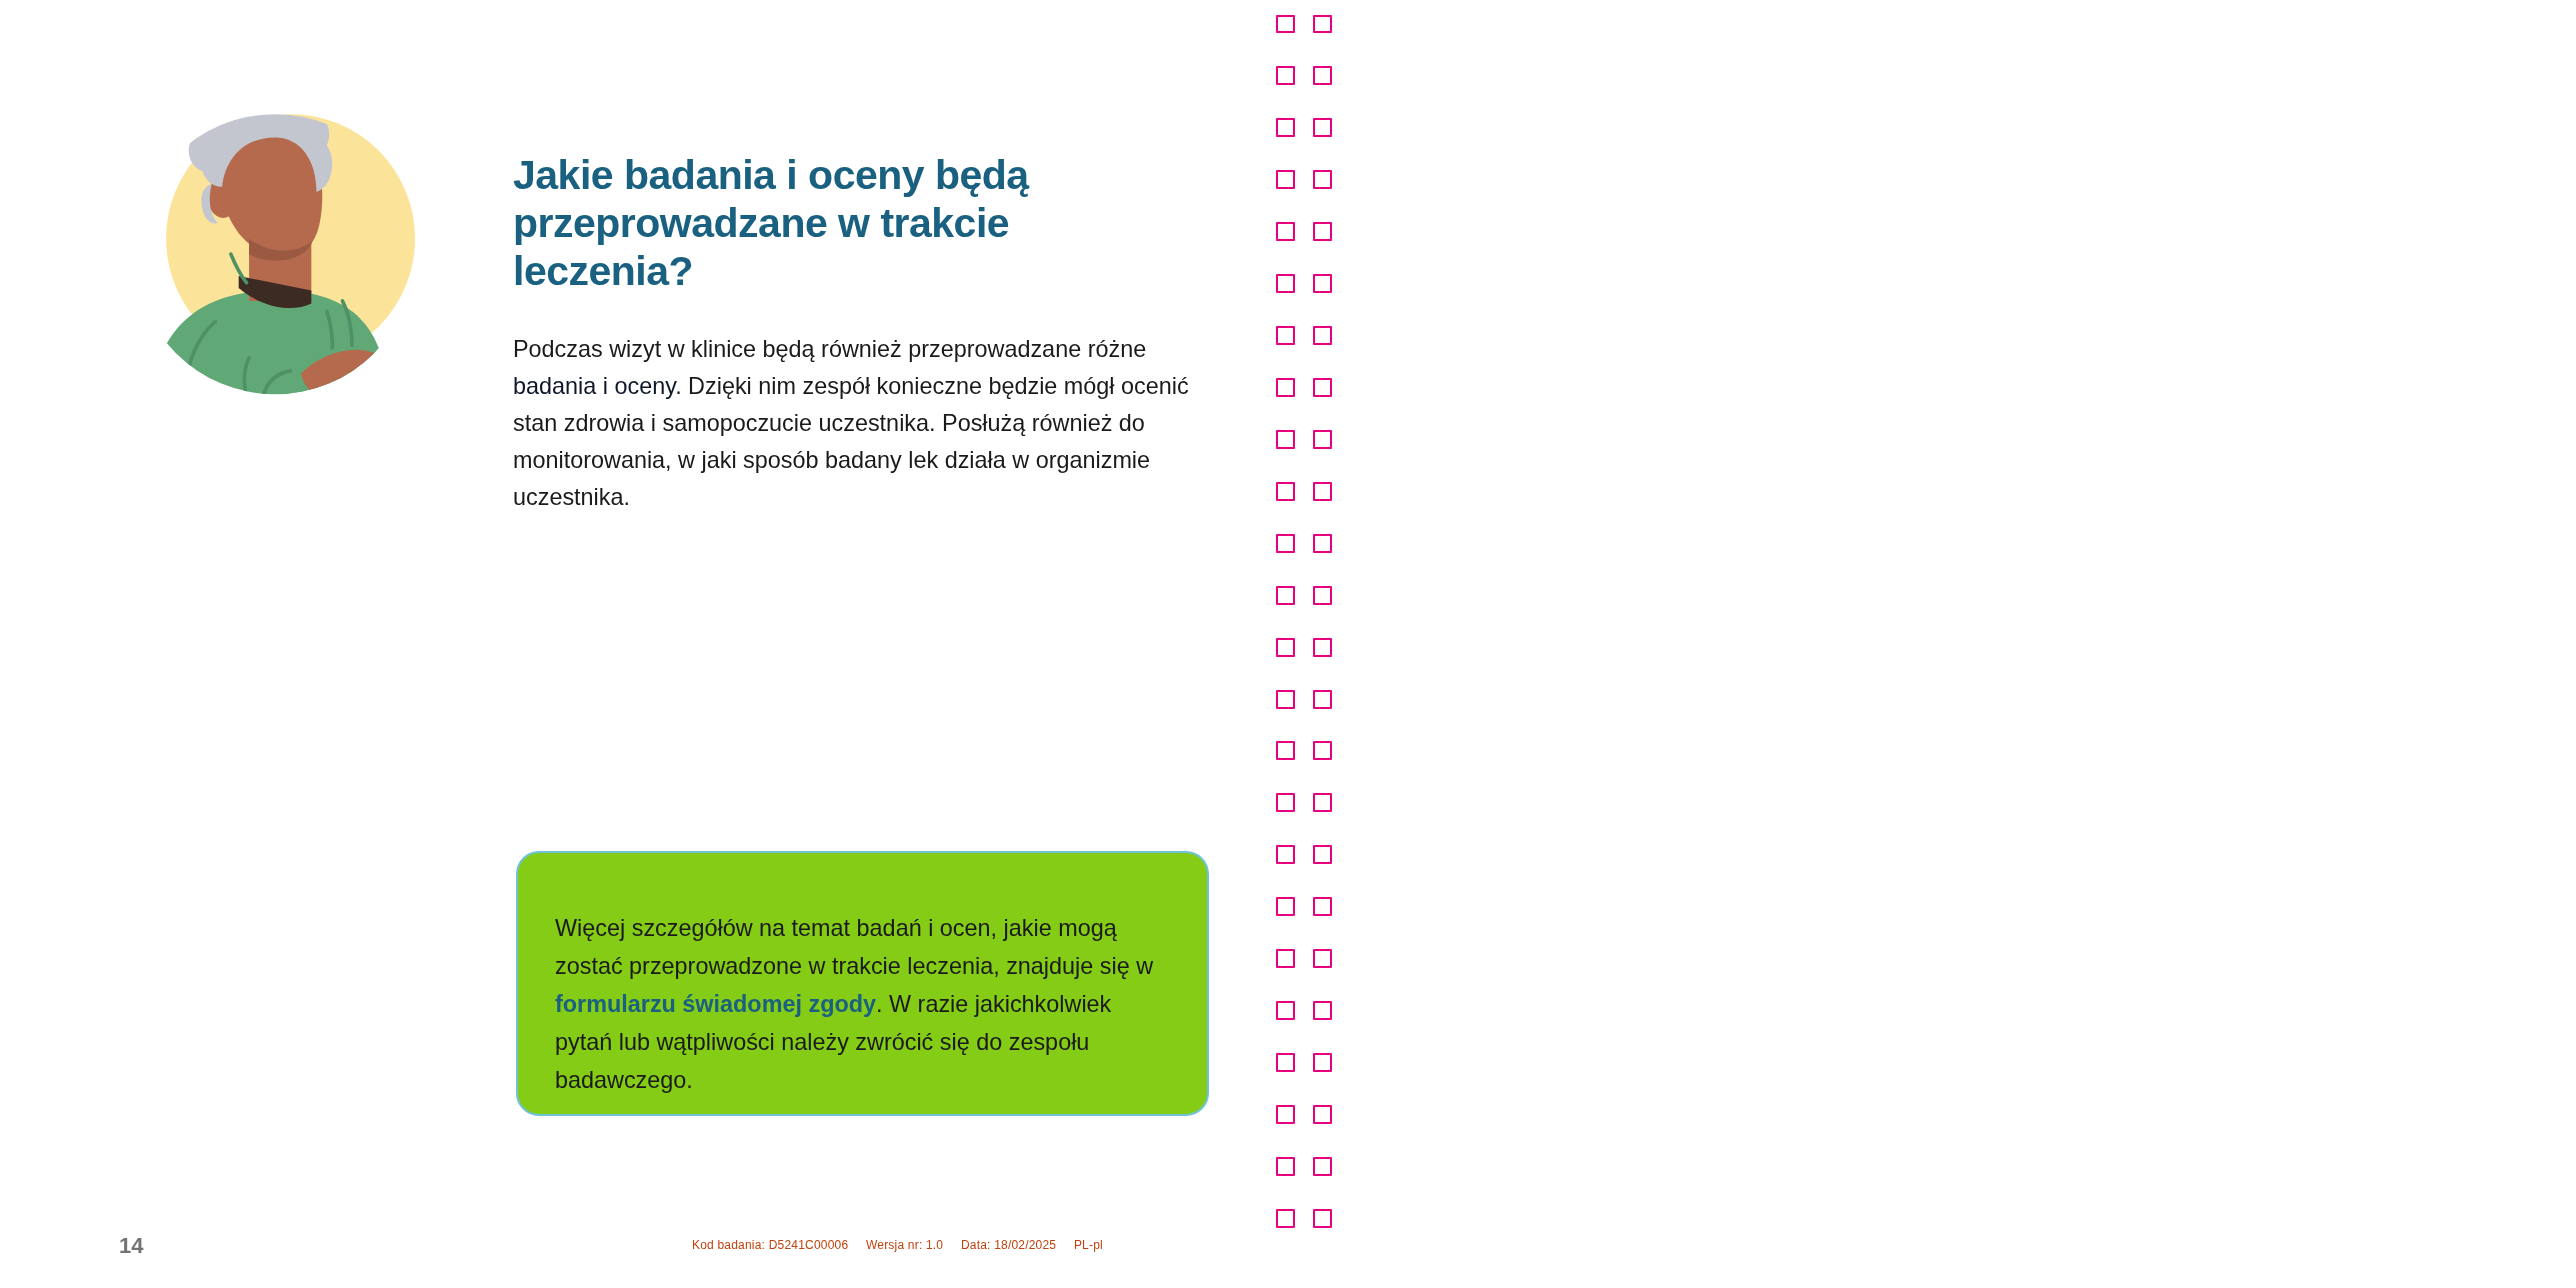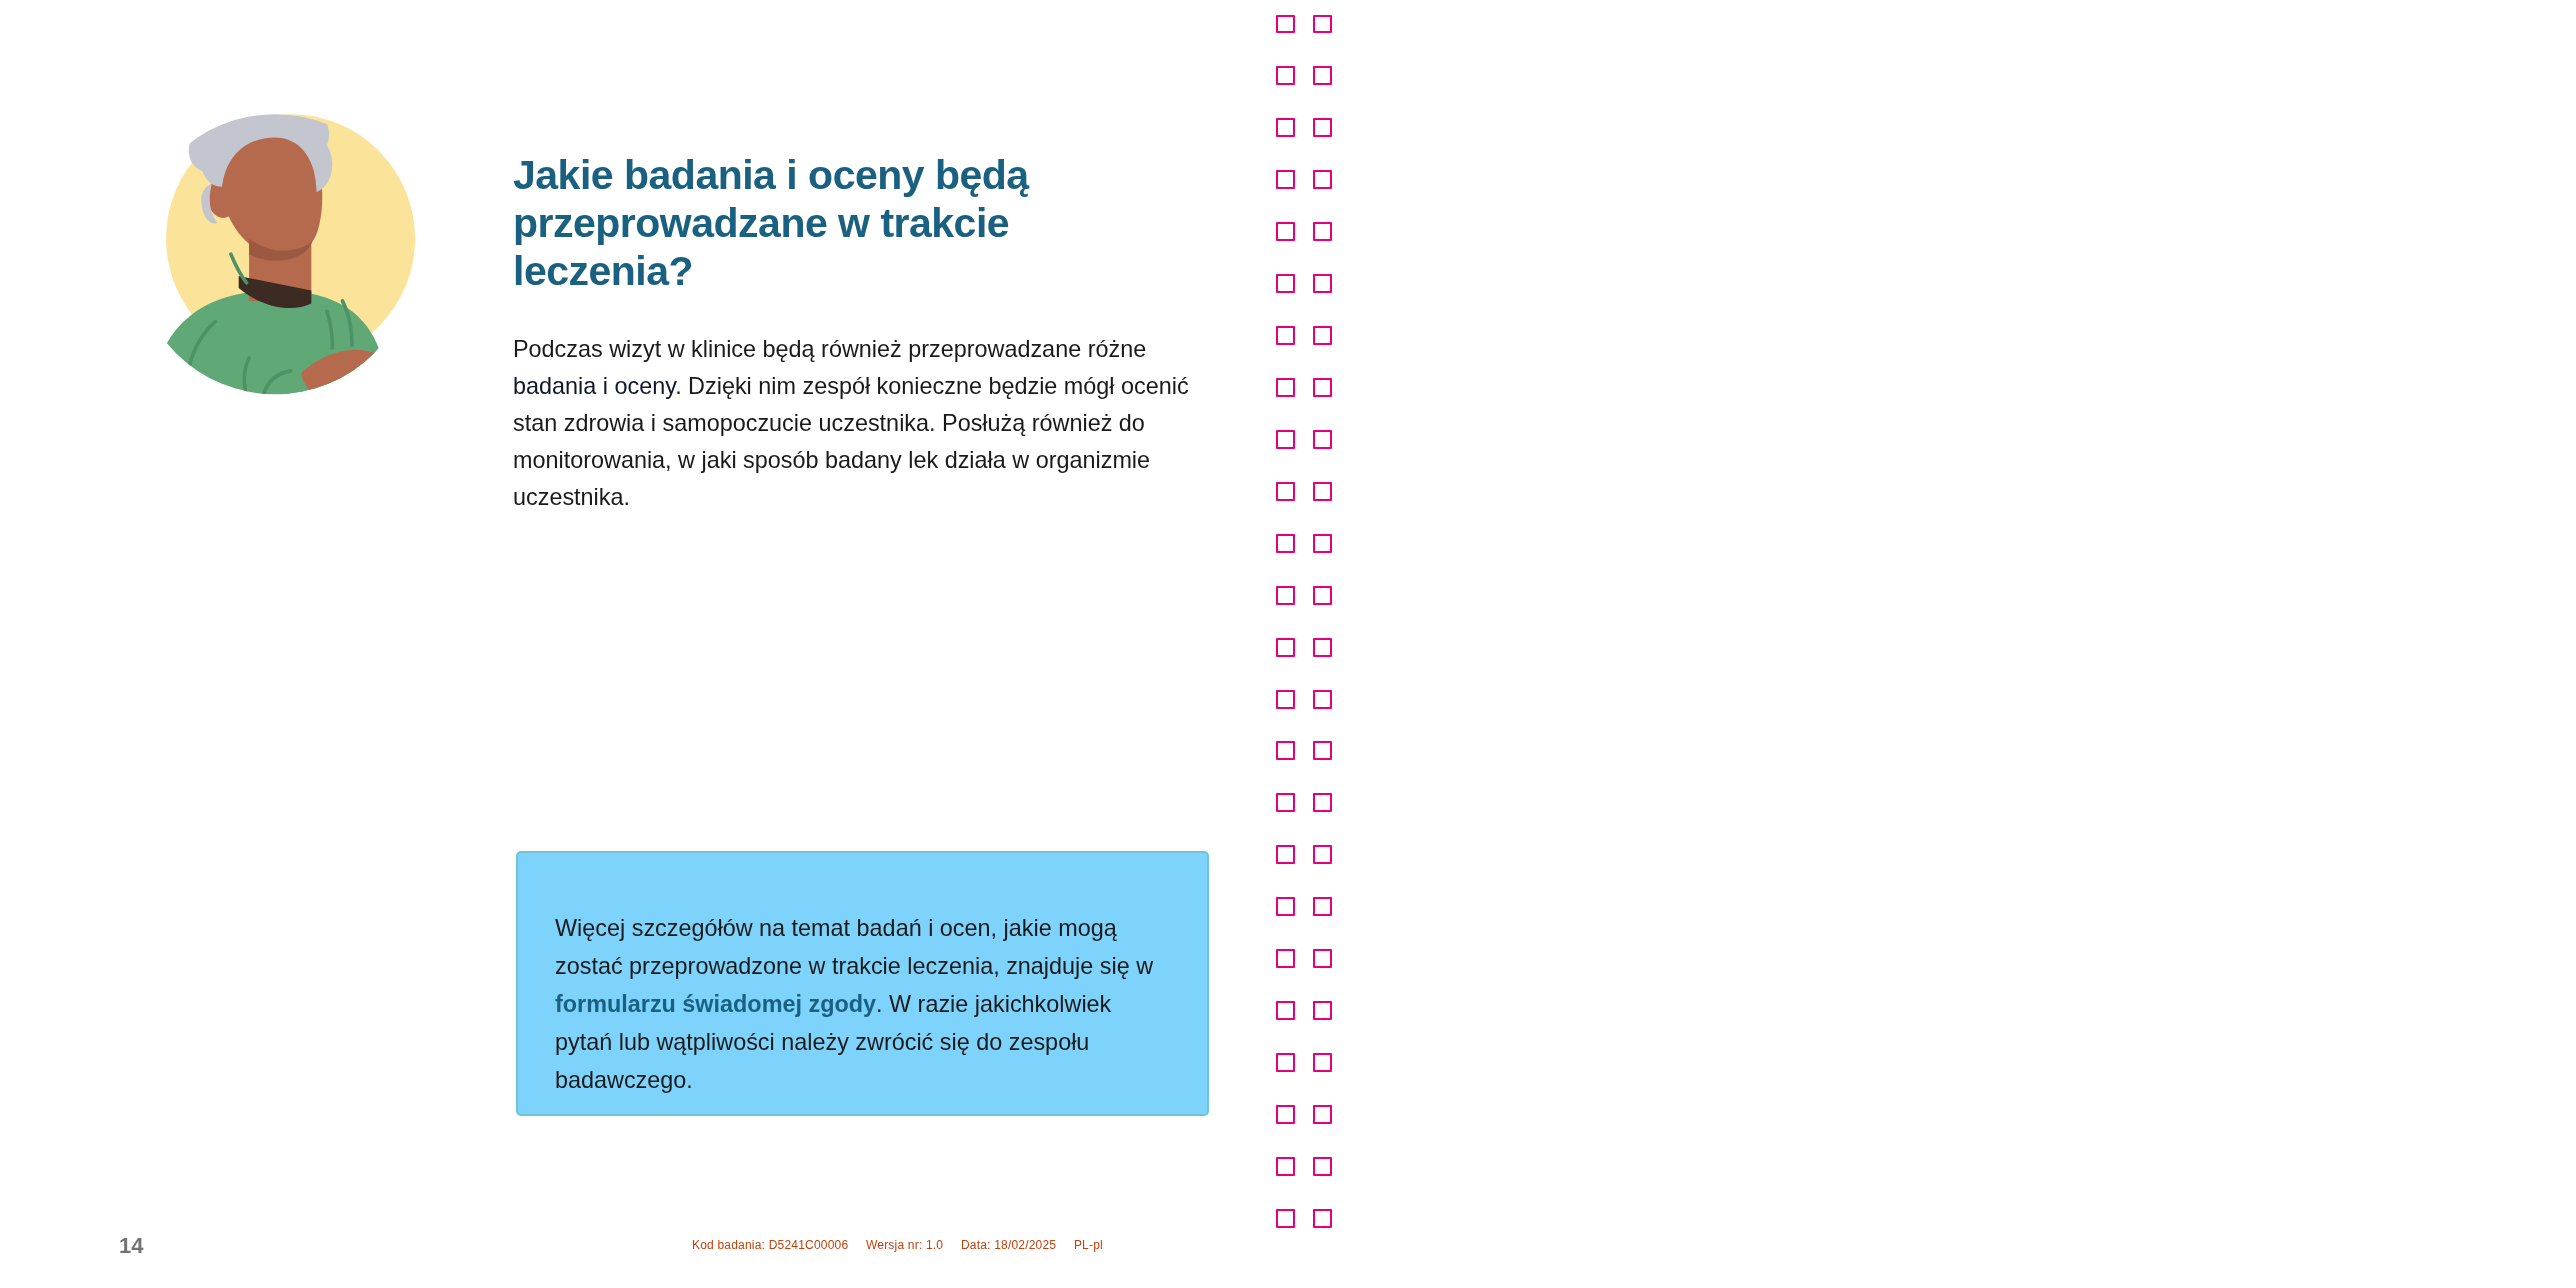--- a/index.html
+++ b/index.html
@@ -41,21 +41,21 @@
   .lead-teal{
     position:absolute;left:467px;top:539px;width:691px;
     color:#1A6080;font-weight:bold;font-size:23.4px;line-height:1.5;
   }
   .p-ital{
     position:absolute;left:467px;top:606px;width:696px;
     color:#1a1a1a;font-size:22px;line-height:1.62;font-style:italic;
   }
   .callout{
     position:absolute;left:470px;top:851px;width:693px;height:265px;
-    background:#7dd3fc;border:2.6px solid #6EC4D6;border-radius:5px;
+    background:#84cc16;border:2.6px solid #6EC4D6;border-radius:23px;
     box-sizing:border-box;
   }
   .callout-txt{
     position:absolute;left:37px;top:34px;width:602px;
     color:#1a1a1a;font-size:23.4px;line-height:1.62;
   }
   .c-teal{color:#1A6080;font-weight:bold;}
 
   
   .pgnum{position:absolute;color:#737373;font-weight:bold;font-size:22px;}

